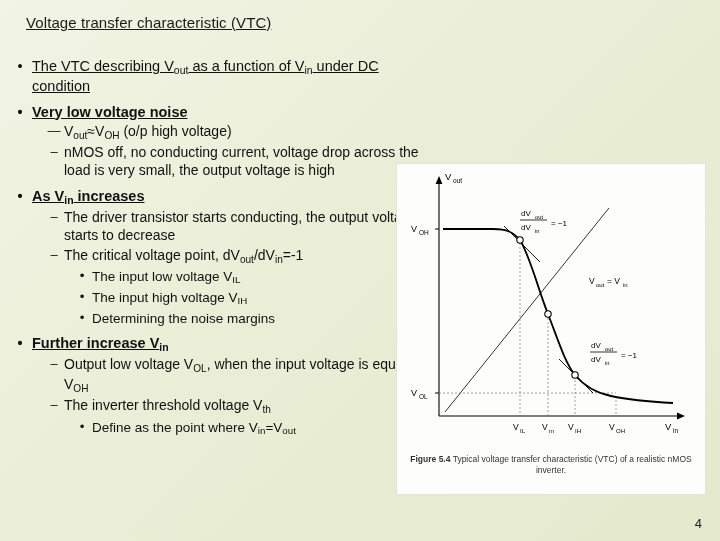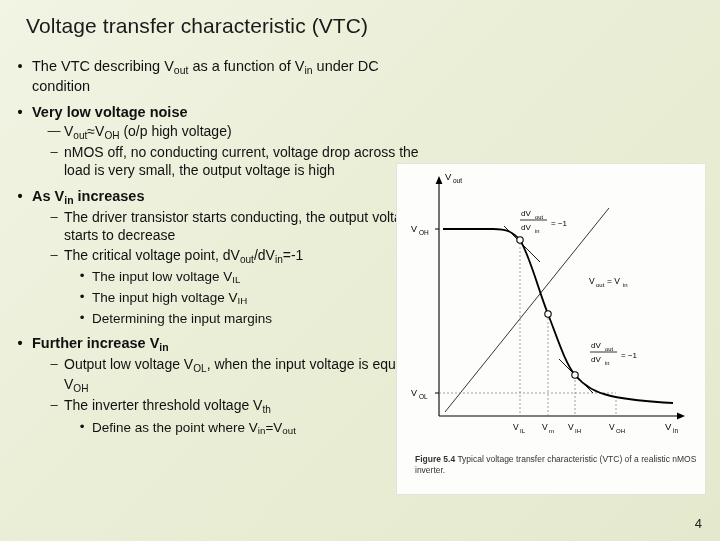--- a/index.html
+++ b/index.html
@@ -9,47 +9,49 @@
     font-family:"Liberation Sans", sans-serif;
     overflow:hidden;
     position:relative;
   }
   .slide{
     position:absolute;left:0;top:0;width:720px;height:541px;
     background:linear-gradient(135deg,#f2f4e4 0%,#eaeed6 45%,#e4e9ce 100%);
   }
   .title{
     position:absolute;left:26px;top:14px;
-    font-size:21px;color:#1a1a1a;font-weight:400;
+    font-size:15px;color:#1a1a1a;font-weight:400;
     letter-spacing:.1px;
+    text-decoration:underline;
   }
   sub{font-size:.72em;vertical-align:-0.25em;}
   .bullets{
     position:absolute;left:10px;top:50px;width:420px;
     color:#111;
   }
   .row{display:flex;align-items:flex-start;margin-bottom:2px;}
   .mk{width:20px;flex:0 0 20px;text-align:center;line-height:1.25;}
   .tx{flex:1;line-height:1.28;}
   .lvl1{font-size:14.5px;margin-top:7px;}
-  .lvl1 .tx{padding-left:2px;}
+  .lvl1 .tx{padding-left:2px;text-decoration:underline;}
   .bold{font-weight:bold;}
   .lvl2{font-size:14px;margin-left:34px;margin-top:2px;}
   .lvl3{font-size:13.5px;margin-left:62px;margin-top:1px;}
   .dash{font-size:13px;}
   .fig{
     position:absolute;left:396px;top:163px;width:308px;height:330px;
     background:#fdfdfb;
     border:1px solid #e3e3dc;
   }
   .fig svg{display:block;}
   .figcap{
-    position:absolute;left:18px;top:290px;width:292px;
+    position:absolute;left:8px;top:290px;width:292px;
     font-size:8.5px;color:#333;line-height:1.35;
     font-family:"Liberation Sans", sans-serif;
+    text-align:center;
   }
   .figcap b{font-size:8.5px;}
   .pagenum{
     position:absolute;right:18px;bottom:10px;
     font-size:13px;color:#222;
   }
 </style>
 </head>
 <body>
 
@@ -89,21 +91,21 @@
       <div class="row lvl3">
         <div class="mk">•</div>
         <div class="tx">The input low voltage V<sub>IL</sub></div>
       </div>
       <div class="row lvl3">
         <div class="mk">•</div>
         <div class="tx">The input high voltage V<sub>IH</sub></div>
       </div>
       <div class="row lvl3">
         <div class="mk">•</div>
-        <div class="tx">Determining the input margins</div>
+        <div class="tx">Determining the noise margins</div>
       </div>
       <div class="row lvl1 bold">
         <div class="mk">•</div>
         <div class="tx">Further increase V<sub>in</sub></div>
       </div>
       <div class="row lvl2">
         <div class="mk dash">–</div>
         <div class="tx">Output low voltage V<sub>OL</sub>, when the input voltage is equal to V<sub>OH</sub></div>
       </div>
       <div class="row lvl2">

